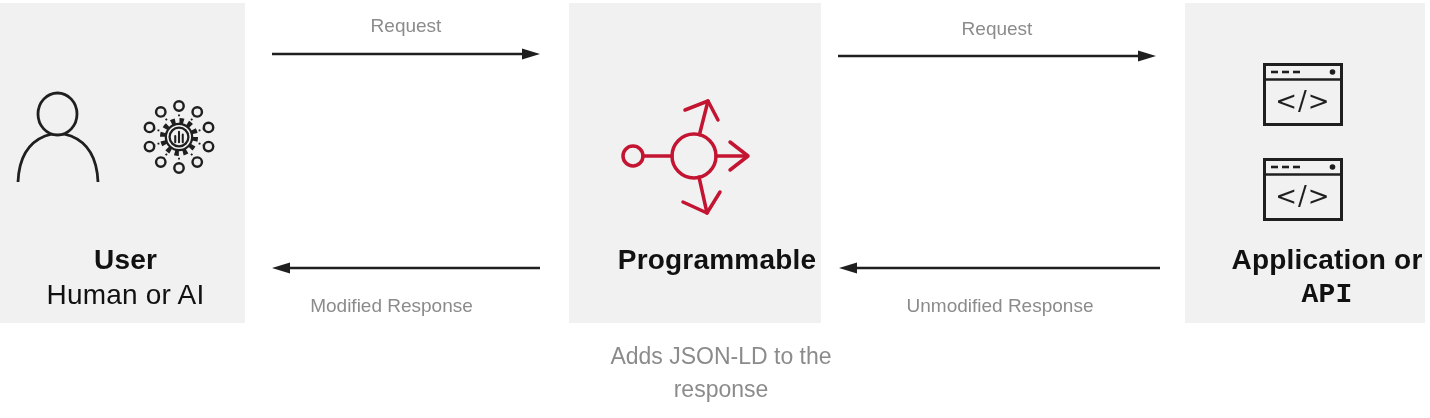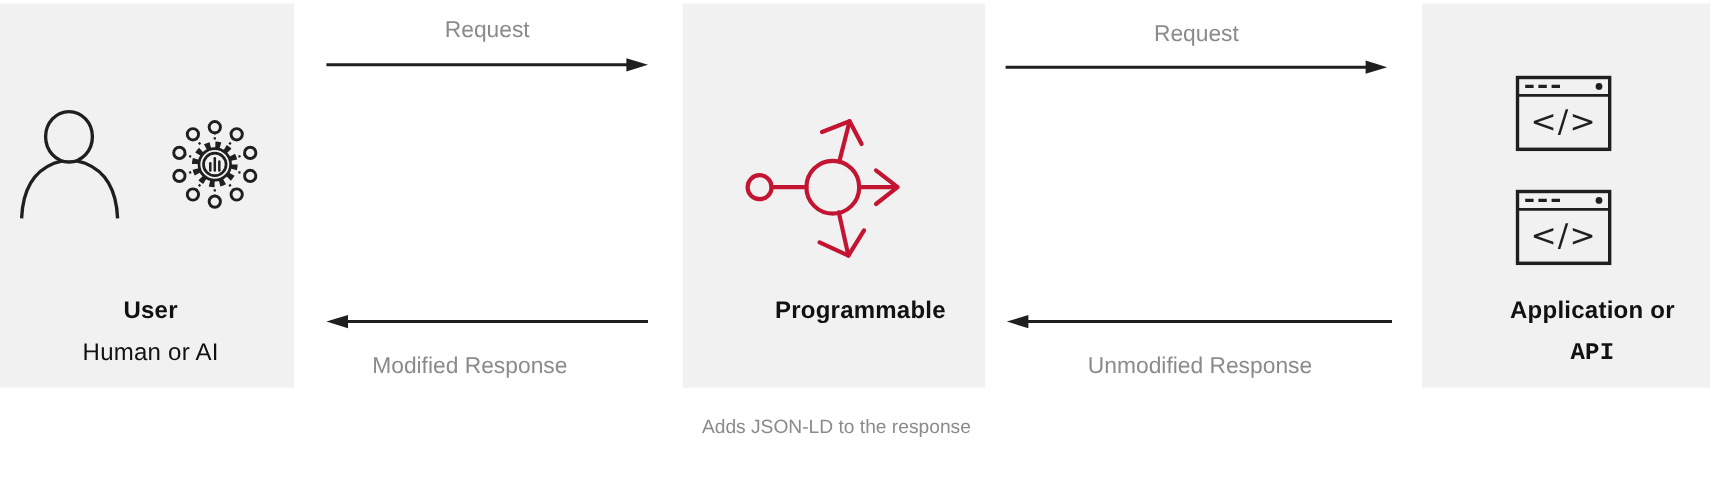--- a/index.html
+++ b/index.html
@@ -15,21 +15,21 @@
     width:1430px;height:418px;position:relative;overflow:hidden;
     font-family:"Liberation Sans","DejaVu Sans",sans-serif;
     color:var(--text);
   }
   .node{position:absolute;top:3px;height:320px;background:var(--box);}
   .node-user{left:0;width:245px;}
   .node-adc{left:569px;width:252px;}
   .node-app{left:1185px;width:240px;}
   .node-title,.node-subtitle{
     position:absolute;left:0;width:100%;text-align:center;
-    font-size:20px;line-height:27px;letter-spacing:.2px;padding-left:44px;
+    font-size:28px;line-height:27px;letter-spacing:.2px;padding-left:44px;
   }
   .node-title{top:243px;font-weight:bold;}
   .node-subtitle{top:278px;}
   .node-user .node-title,.node-user .node-subtitle{padding-right:38px;}
   .node-app .node-subtitle{font-weight:bold;font-family:Liberation Mono, monospace;}
   .icon{position:absolute;}
   .person-icon{left:16px;top:83px;}
   .ai-icon{left:132px;top:87px;}
   .adc-icon{left:43px;top:87px;}
   .win-icon-1{left:78px;top:60px;}
@@ -41,22 +41,22 @@
   .arrow-unmodified{left:838px;top:260px;width:324px;}
   .flow-label{
     position:absolute;text-align:center;color:var(--muted);
     font-size:19px;line-height:26px;
   }
   .lbl-request-1{left:270px;top:13px;width:272px;}
   .lbl-request-2{left:836px;top:16px;width:322px;}
   .lbl-modified{left:256px;top:293px;width:271px;}
   .lbl-unmodified{left:838px;top:293px;width:324px;}
   .adc-caption{
-    position:absolute;left:562px;top:340px;width:270px;text-align:center;
-    color:var(--muted);font-size:16px;line-height:33px;
+    position:absolute;left:586px;top:340px;width:270px;text-align:center;
+    color:var(--muted);font-size:23px;line-height:33px;
   }
   .stroke{fill:none;stroke:var(--ink);}
   .red-stroke{fill:none;stroke:var(--red);}
   svg{display:block;}
   svg text{font-family:"DejaVu Sans","Liberation Sans",sans-serif;}
 </style>
 </head>
 <body>
 
 <div class="node node-user">

